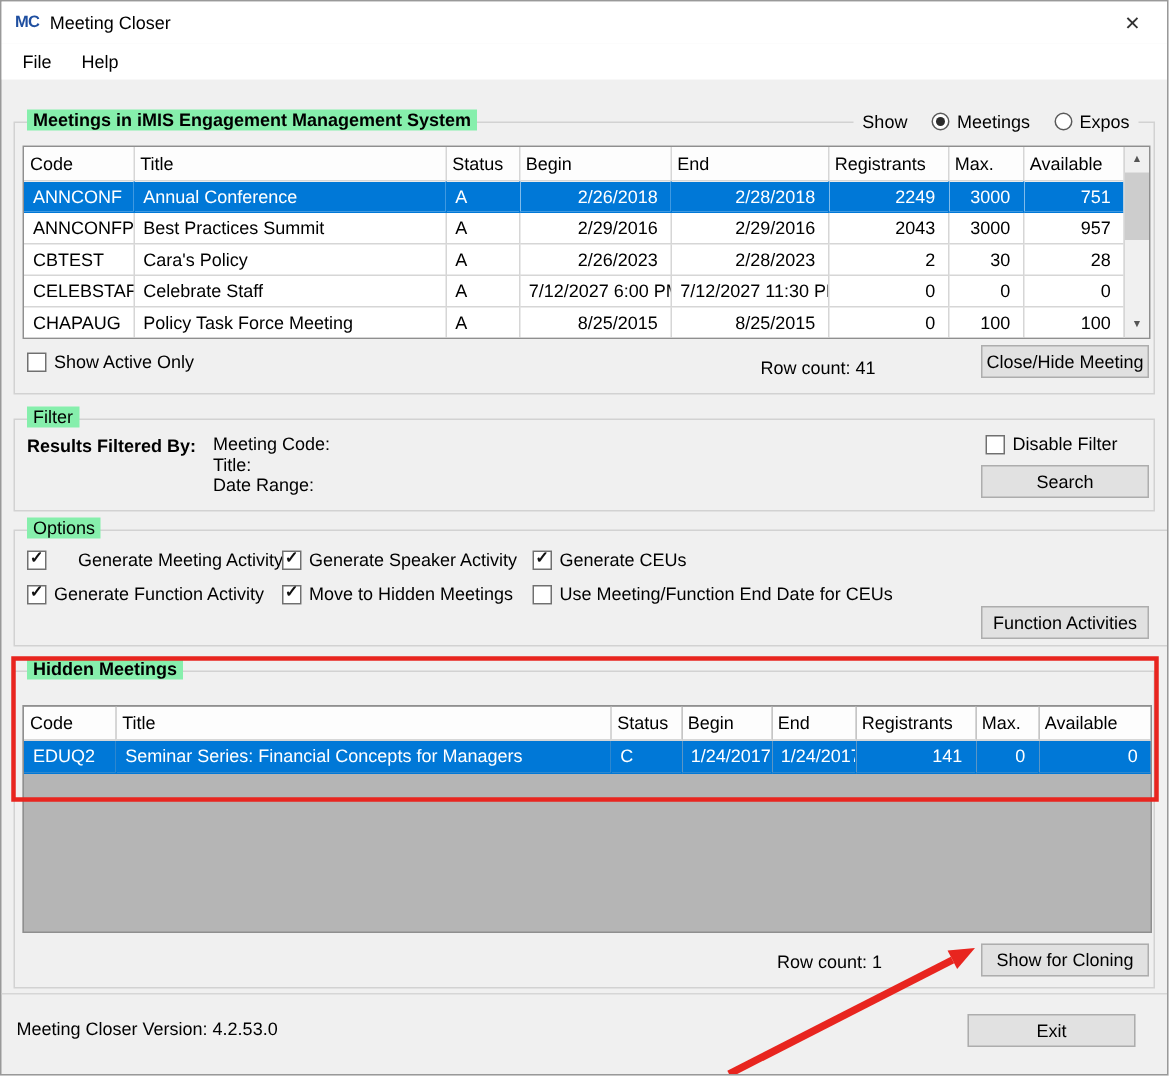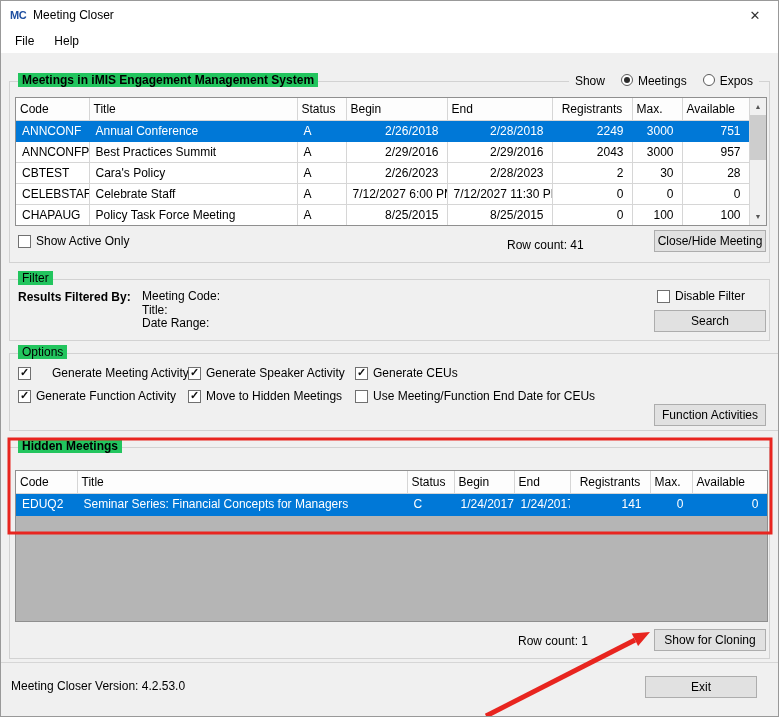--- a/index.html
+++ b/index.html
@@ -14,45 +14,45 @@
   .app-icon { color:#1f4fa0; font-weight:bold; font-size:11px; margin-right:7px; letter-spacing:-0.5px; }
   .title-text { font-size:12px; color:#000; }
   .close-btn { position:absolute; top:0; right:0; width:46px; height:28px; display:flex;
                align-items:center; justify-content:center; font-size:13px; color:#333; cursor:default; }
   .menubar { position:absolute; top:28px; left:0; right:0; height:24px; background:#ffffff;
              display:flex; align-items:center; padding-left:4px; }
   .menu-item { padding:4px 10px; }
 
   
   .group { position:absolute; border:1px solid #d2d2d2; }
-  .group-label { position:absolute; top:-9px; left:8px; background:#22c55e; padding:0 4px; white-space:nowrap; }
+  .group-label { position:absolute; top:-9px; left:8px; background:#86efac; padding:0 4px; white-space:nowrap; }
   .bold { font-weight:bold; }
 
   
   .btn { position:absolute; width:112px; height:22px; background:#e1e1e1; border:1px solid #adadad;
          display:flex; align-items:center; justify-content:center; font-size:12px; cursor:default; white-space:nowrap; }
 
   
   .cb { position:absolute; display:flex; align-items:center; gap:5px; white-space:nowrap; cursor:default; }
   .cb-box { width:13px; height:13px; background:#fff; border:1px solid #707070; display:flex;
             align-items:center; justify-content:center; flex:0 0 auto; }
   .cb-box.checked::after { content:"✓"; font-size:11px; line-height:11px; color:#111; font-weight:bold; margin-top:-1px; }
-  .radio-item { display:flex; gap:5px; white-space:nowrap; cursor:default; }
+  .radio-item { display:flex; align-items:center; gap:5px; white-space:nowrap; cursor:default; }
   .radio-circle { width:12px; height:12px; border:1px solid #5a5a5a; border-radius:50%; background:#fff;
                   position:relative; flex:0 0 auto; }
   .radio-circle.selected::after { content:""; position:absolute; top:2px; left:2px; right:2px; bottom:2px;
                   border-radius:50%; background:#2b2b2b; }
 
   
   .grid { position:absolute; border:1px solid #8f8f8f; background:#ffffff; overflow:hidden; }
   .grid.gray-fill { background:#b5b5b5; }
   table.dgv { border-collapse:collapse; table-layout:fixed; }
   .dgv th { height:22px; background:#fdfdfd; border-right:1px solid #d6d6d6; border-bottom:1px solid #d6d6d6;
             font-weight:normal; text-align:left; padding:0 4px; overflow:hidden; white-space:nowrap; font-size:12px; }
-  .dgv th.ch { text-align:center; }
+  .dgv th.ch { }
   .dgv td { height:21px; background:#fff; border-right:1px solid #d6d6d6; border-bottom:1px solid #d6d6d6;
             padding:0 6px; overflow:hidden; white-space:nowrap; font-size:12px; }
   .dgv2 td { height:22px; }
   .dgv tr.selected td { background:#0078d7; color:#fff; border-right-color:#0078d7; border-bottom-color:#0078d7; }
   .dgv td.ar { text-align:right; padding-right:8px; }
 
   
   .vscroll { position:absolute; top:0; right:0; bottom:0; width:17px; background:#f0f0f0; border-left:1px solid #d6d6d6; }
   .sb-btn { position:absolute; left:0; right:0; height:17px; display:flex; align-items:center; justify-content:center;
             font-size:7px; color:#555; }

